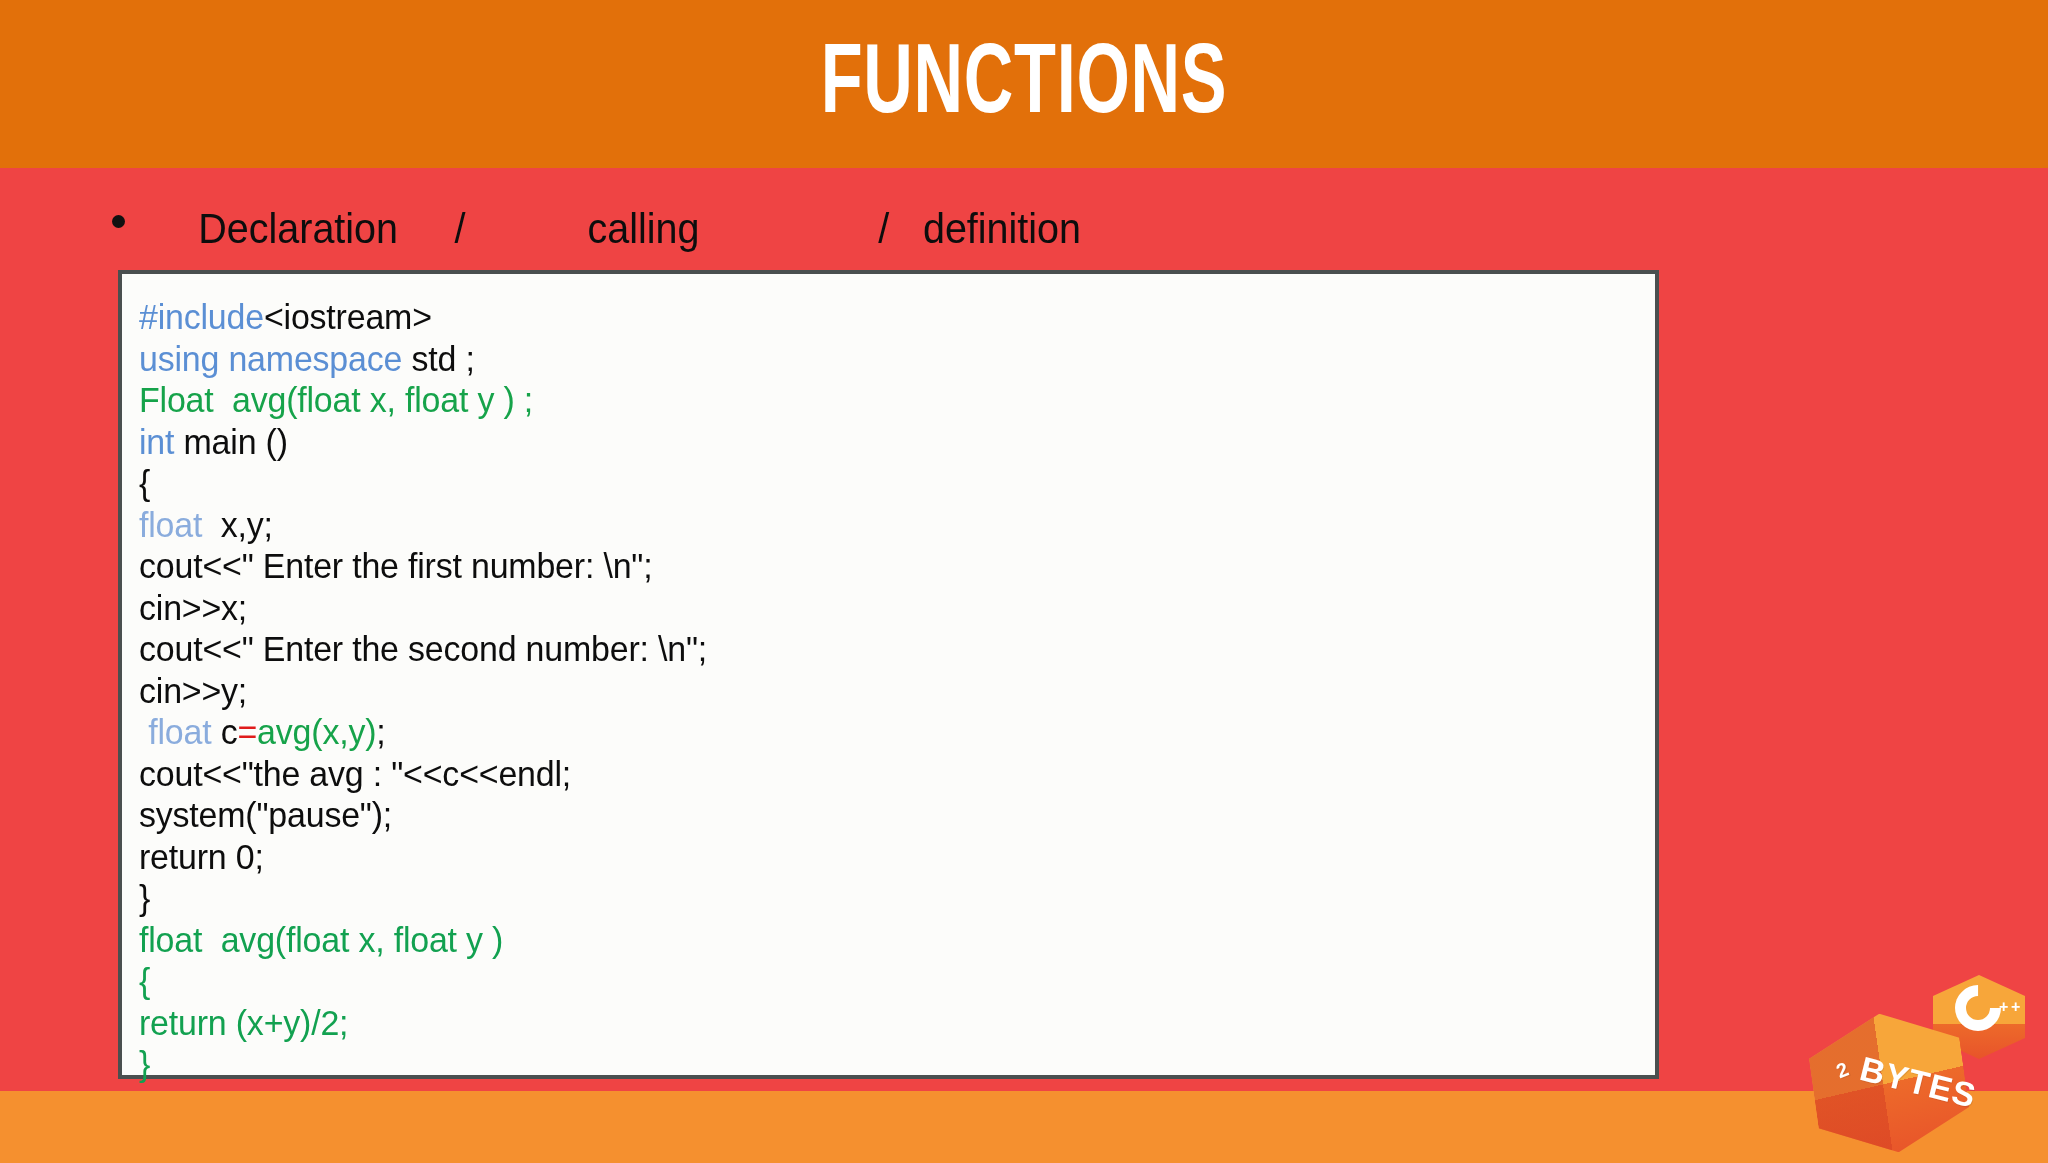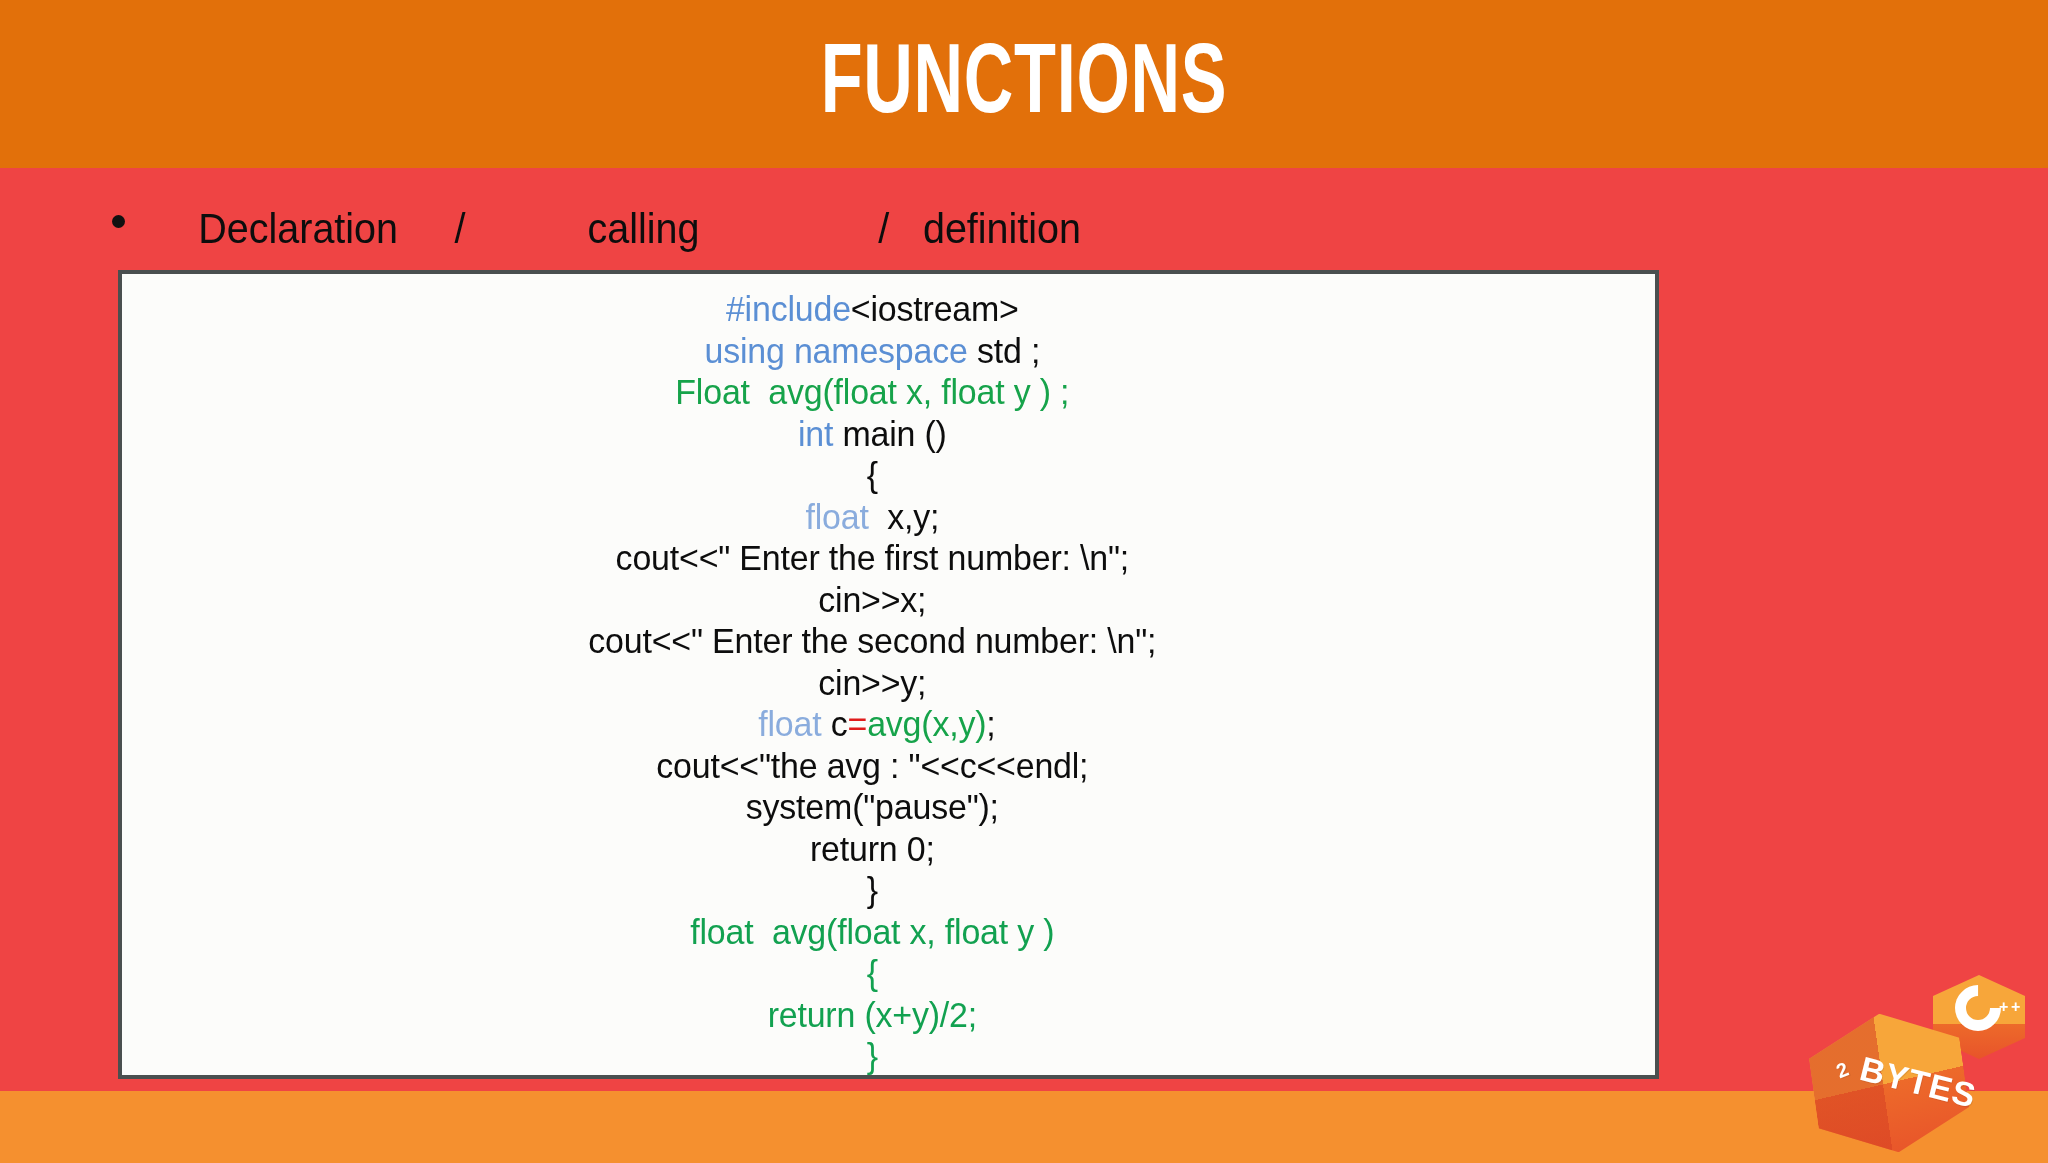--- a/index.html
+++ b/index.html
@@ -87,23 +87,22 @@
     top: 270px;
     width: 1541px;
     height: 809px;
     border: 4px solid #4A4F4F;
     background: #FCFCFA;
     box-sizing: border-box;
   }
   .code-lines {
     position: absolute;
     left: 17px;
-    top: 14px;
+    top: 22px;
     right: 4px;
-    text-align: center;
   }
   .code-line {
     font-family: "Liberation Sans", sans-serif;
     font-size: 35px;
     line-height: 41.5px;
     color: #0D0D0D;
     white-space: pre;
     letter-spacing: -0.2px;
     transform: scaleX(0.97);
     transform-origin: 0 50%;

